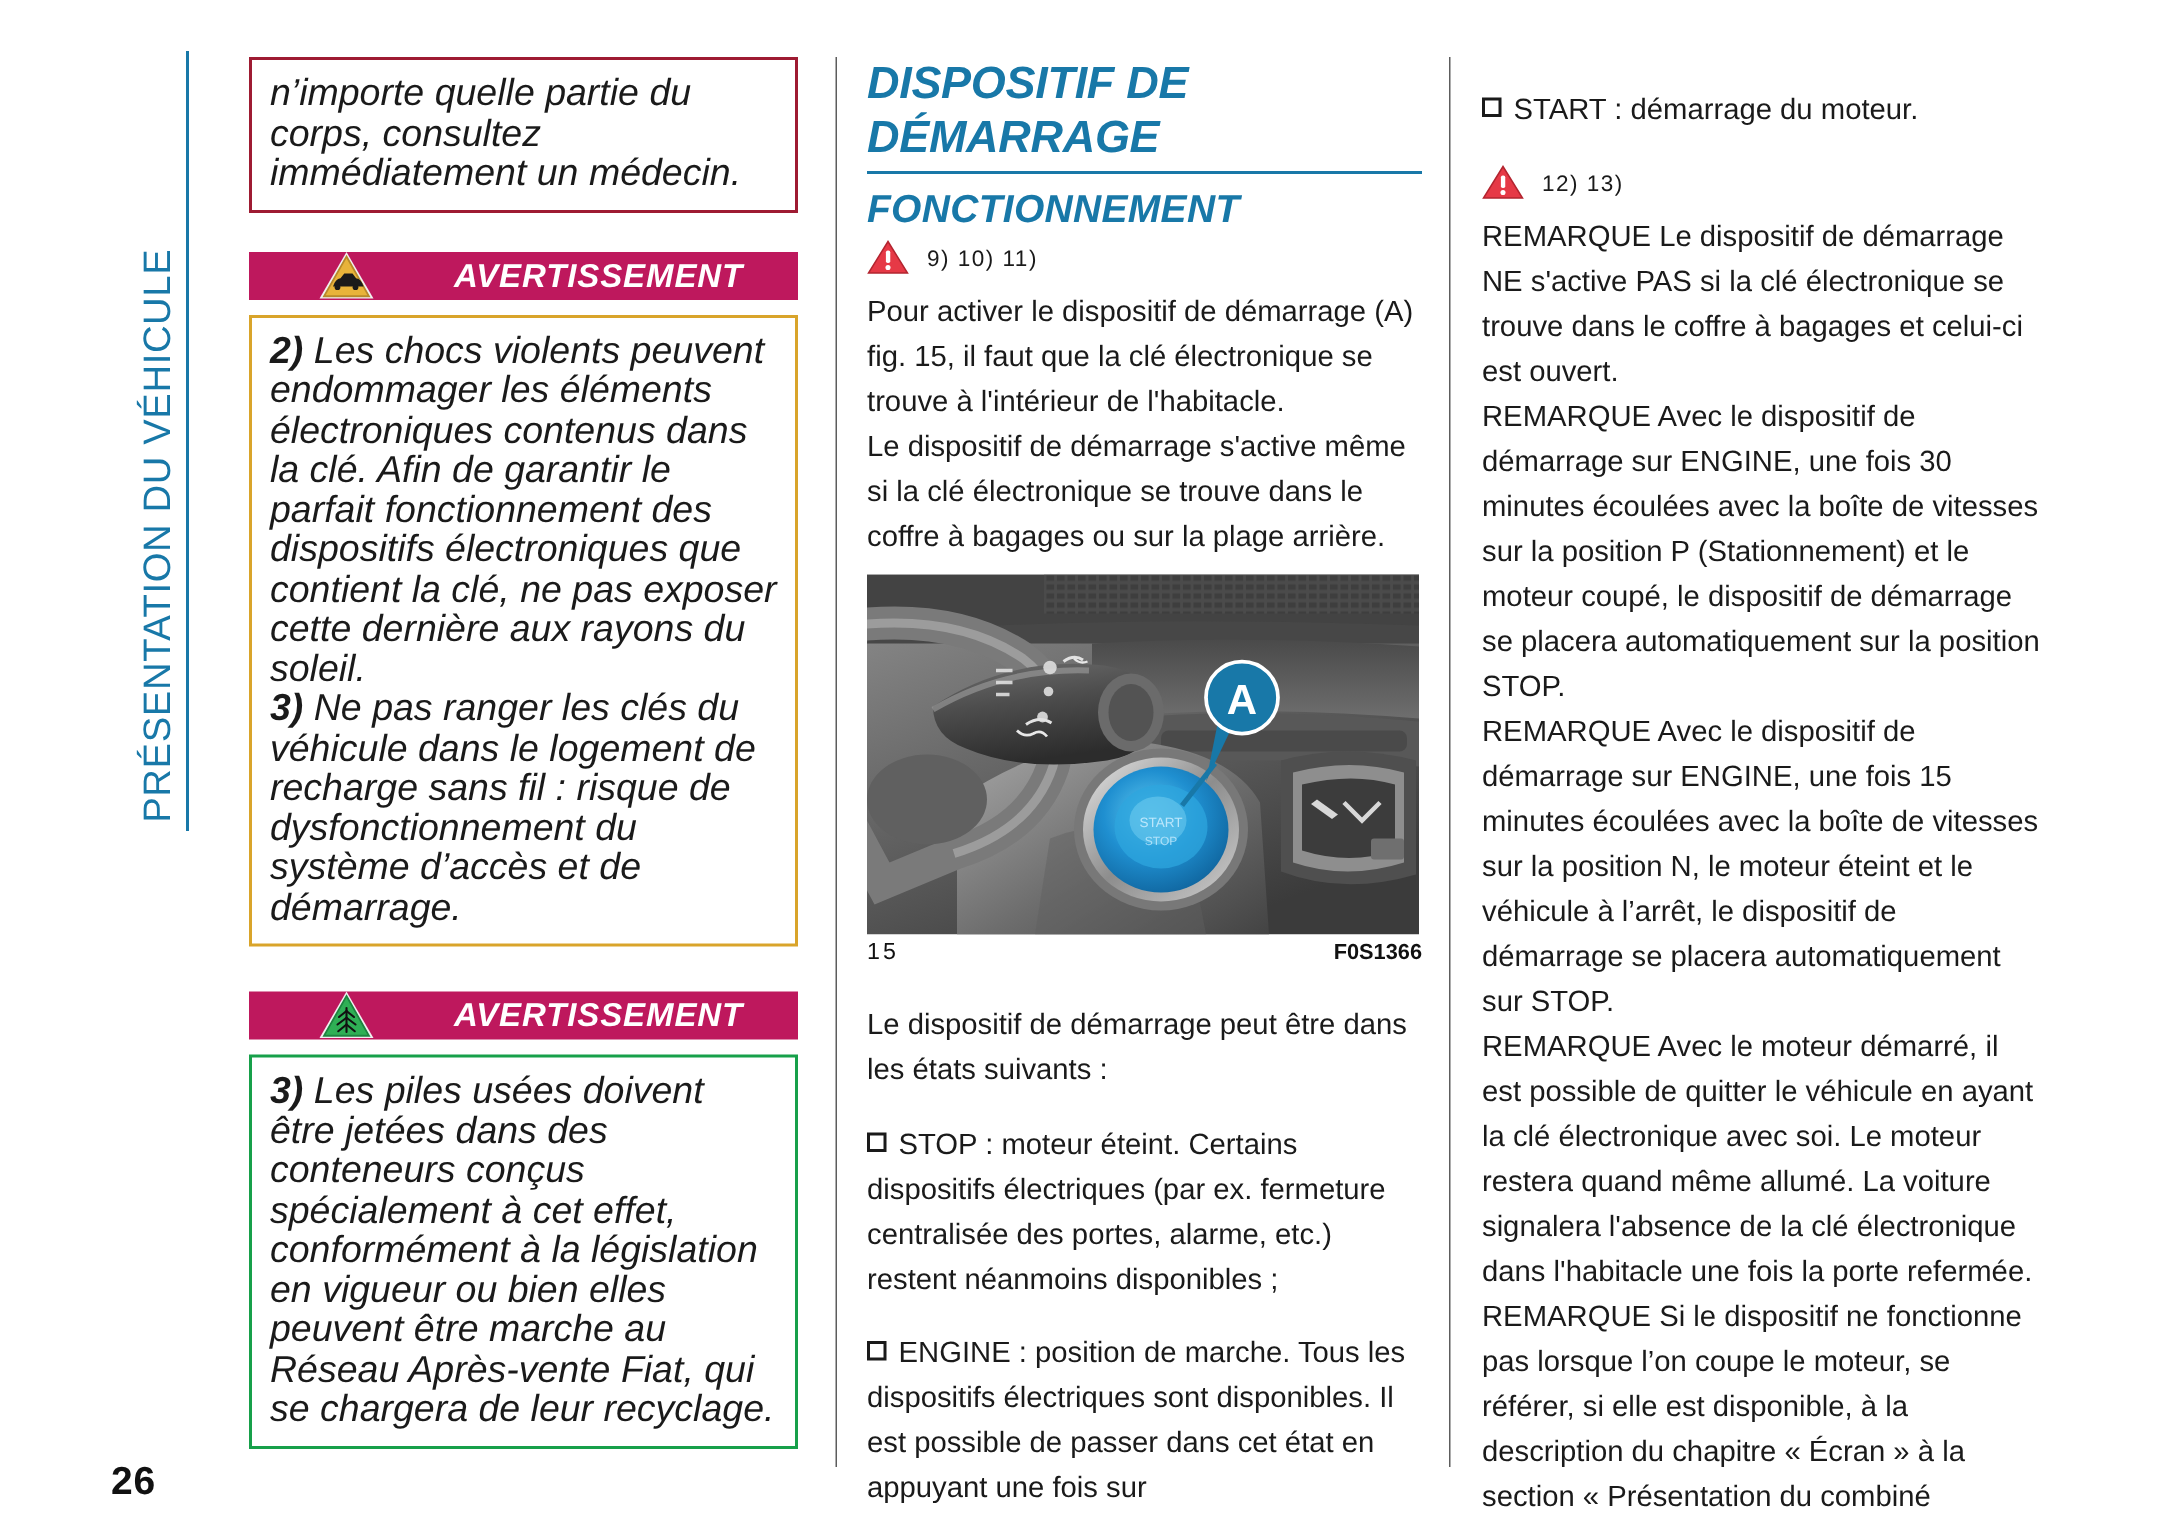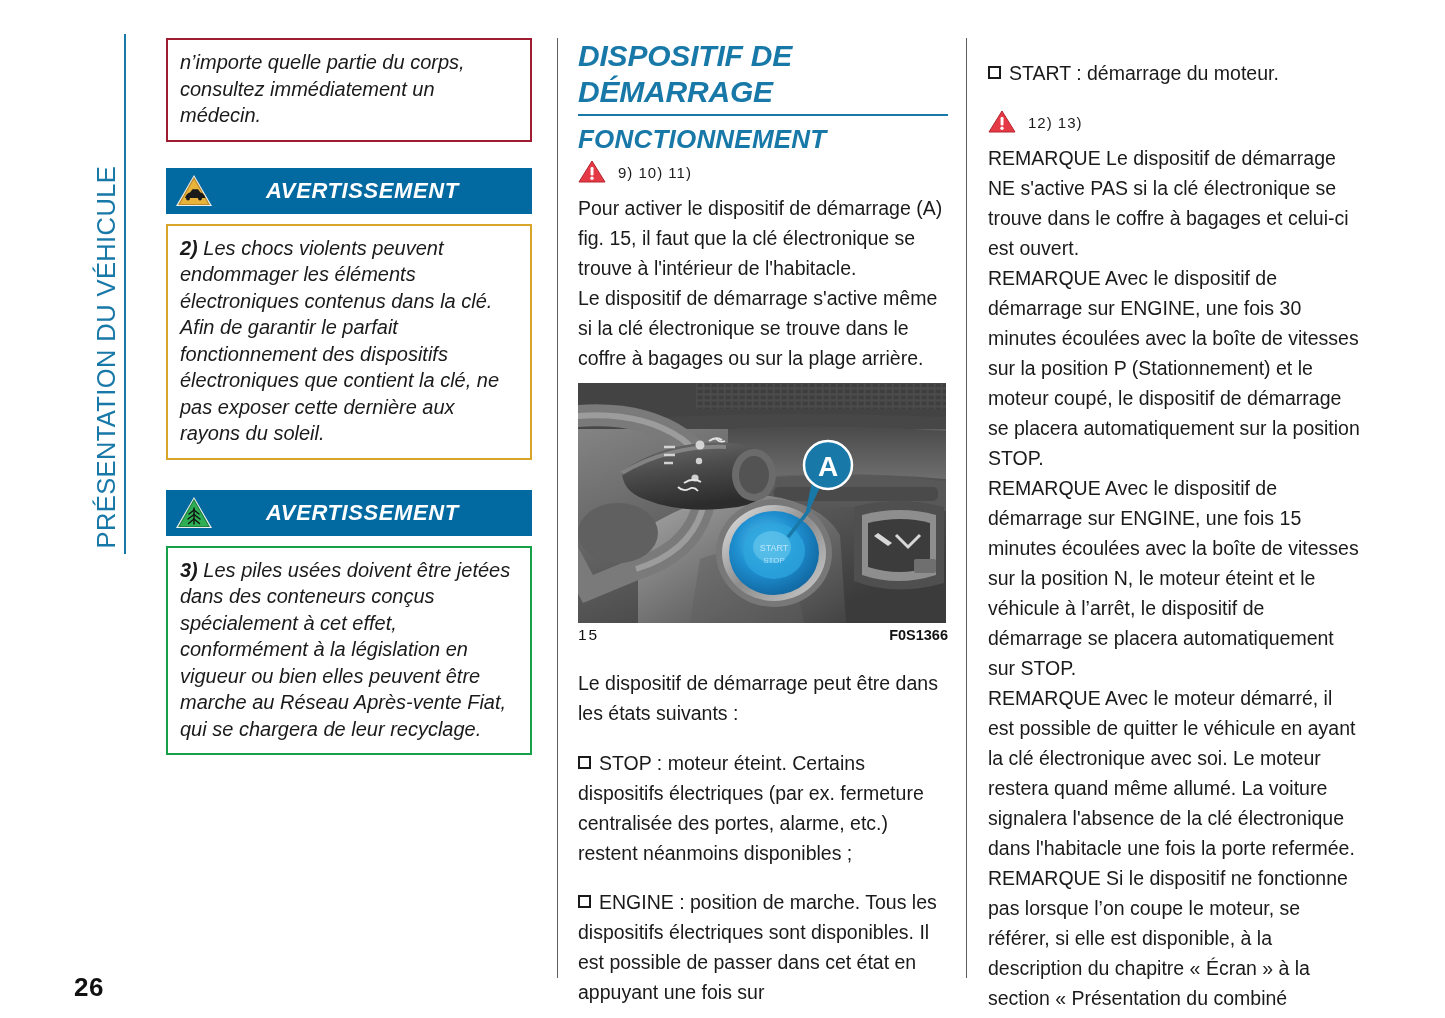--- a/index.html
+++ b/index.html
@@ -99,34 +99,35 @@
     border: 2px solid #9e1b32;
     padding: 9px 12px 11px 12px;
     box-sizing: border-box;
   }
   .note-box.red    { border-color: #9e1b32; }
   .note-box.yellow { border-color: #d9a42a; }
   .note-box.green  { border-color: #17a04a; }
   .note-box p {
     margin: 0;
     font-style: italic;
-    font-size: 20px;
+    font-size: 25px;
     line-height: 26.5px;
     color: #1a1a1a;
   }
   .note-box p b { font-style: italic; font-weight: bold; }
 
   
   .warn-banner {
-    background: #0369a1;
-    height: 46px;
+    background: #be185d;
+    height: 32px;
     display: flex;
     align-items: center;
     padding-left: 8px;
     box-sizing: border-box;
+    justify-content: center;
   }
   .warn-banner .label {
     color: #ffffff;
     font-weight: bold;
     font-style: italic;
     font-size: 22px;
     letter-spacing: 0.6px;
     margin-left: 52px;
   }
   .tri-icon { width: 40px; height: 36px; display: block; }
@@ -236,20 +237,21 @@
           <path d="M11 25 q1.5 -5 5 -5.5 l2.5 -3.2 h5.5 l2.4 3.2 q3.5 .6 5 5.5 z" fill="#1a1a1a"></path>
           <circle cx="14" cy="25.5" r="1.9" fill="#1a1a1a"></circle>
           <circle cx="26" cy="25.5" r="1.9" fill="#1a1a1a"></circle>
         </svg>
       </span>
       <span class="label">AVERTISSEMENT</span>
     </div>
 
     <div class="note-box yellow" style="margin-top:10px;">
       <p><b>2)</b> <span>Les chocs violents peuvent endommager les éléments électroniques contenus dans la clé. Afin de garantir le parfait fonctionnement des dispositifs électroniques que contient la clé, ne pas exposer cette dernière aux rayons du soleil.</span></p>
+      <p><b>3)</b> <span>Ne pas ranger les clés du véhicule dans le logement de recharge sans fil : risque de dysfonctionnement du système d’accès et de démarrage.</span></p>
     </div>
 
     <div class="warn-banner" style="margin-top:30px;">
       <span>
         <svg class="tri-icon" viewBox="0 0 40 36" xmlns="http://www.w3.org/2000/svg">
           <path d="M20 2 L38 33 L2 33 Z" fill="#f0f0f0"></path>
           <path d="M20 5 L35 31.5 L5 31.5 Z" fill="#2faf55" stroke="#1d8540" stroke-width="1.2"></path>
           <g fill="#111" stroke="#111" stroke-width="1.4" stroke-linecap="round">
             <path d="M20 13 L20 29"></path>
             <path d="M20 15 L15 19"></path>

